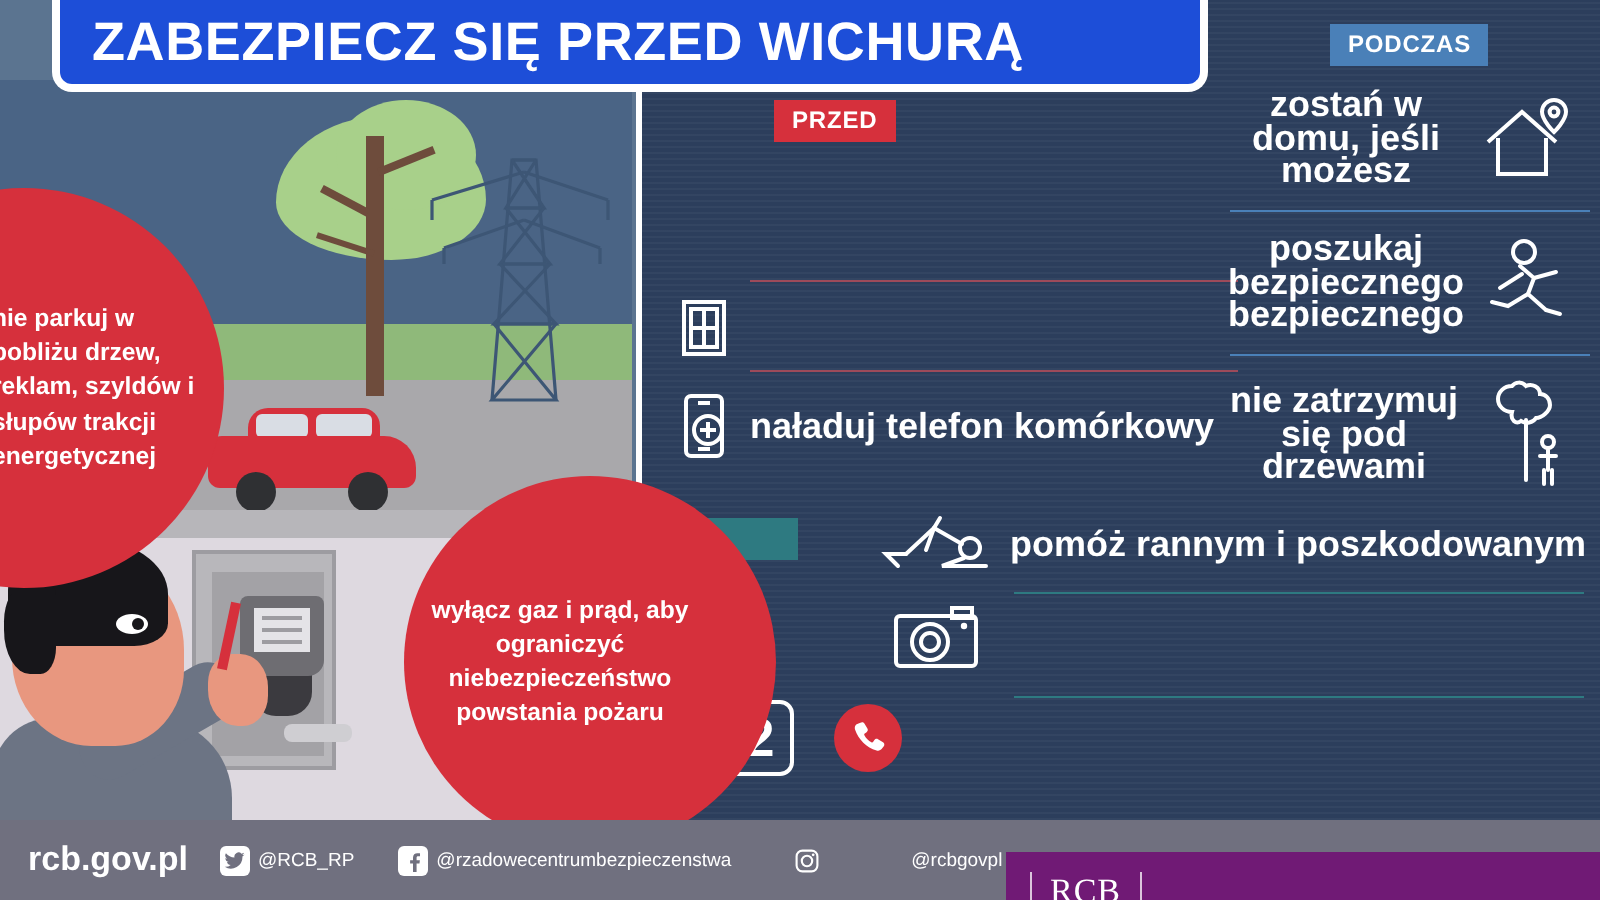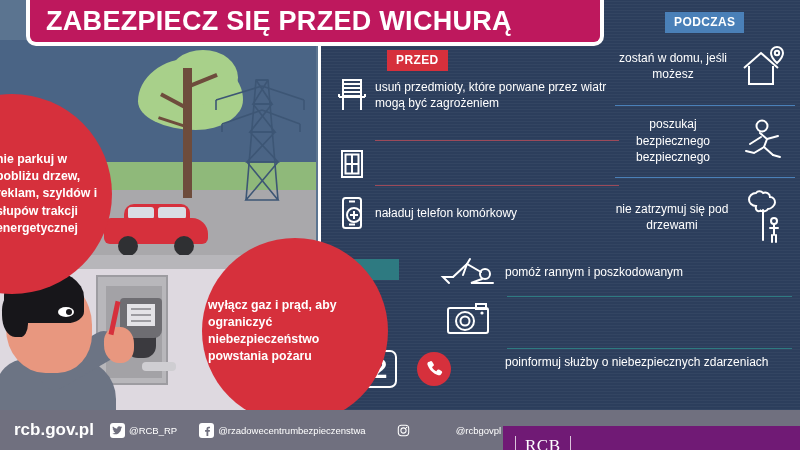--- a/index.html
+++ b/index.html
@@ -13,21 +13,21 @@
     position: relative;
     width: 800px; height: 450px;
     background: #5b7490;
   }
 
   
   .header-bar {
     position: absolute;
     left: 26px; top: 0px;
     width: 578px; height: 46px;
-    background: #be185d;
+    background: #1d4ed8;
     border: 4px solid #ffffff;
     border-top: none;
     border-radius: 0 0 10px 10px;
     display: flex; align-items: center;
     padding-left: 16px;
     z-index: 40;
   }
   .header-title {
     color: #ffffff;
     font-size: 27px;
@@ -204,21 +204,21 @@
     left: -88px; top: 94px;
     width: 200px; height: 200px;
     padding-left: 84px; padding-right: 6px;
   }
   .bubble-a .btxt { font-size: 12.3px; line-height: 17.2px; font-weight: bold; text-align: left; }
   .bubble-b {
     left: 202px; top: 238px;
     width: 186px; height: 186px;
     padding-right: 36px; padding-left: 6px;
   }
-  .bubble-b .btxt { font-size: 12.3px; line-height: 17.2px; font-weight: bold; text-align: left; }
+  .bubble-b .btxt { font-size: 12.3px; line-height: 17.2px; font-weight: bold; text-align: center; }
 
   
   .dark-panel {
     position: absolute;
     left: 318px; top: 0px;
     width: 482px; height: 410px;
     background: #2c3e5c;
     background-image: repeating-linear-gradient(
        0deg, rgba(255,255,255,0.035) 0px, rgba(255,255,255,0.035) 1px,
        rgba(0,0,0,0) 1px, rgba(0,0,0,0) 3px);
@@ -247,23 +247,23 @@
     display: flex;
     align-items: center;
   }
   .icon-cell {
     width: 46px; flex: 0 0 46px;
     display: flex; align-items: center; justify-content: center;
     color: #ffffff;
   }
   .row-text {
     color: #ffffff;
-    font-size: 12px;
+    font-size: 18px;
     line-height: 16.5px;
-    font-weight: normal;
+    font-weight: bold;
   }
   .divider {
     position: absolute;
     height: 1px;
   }
   .div-red  { background: #9c4a5a; }
   .div-teal { background: #2e7a81; }
   .div-blue { background: #4a80b8; }
 
   .right-text { text-align: center; }
@@ -406,32 +406,20 @@
     </div>
 
     <div class="badge-przed-wrap">
       <span class="badge badge-przed">PRZED</span>
     </div>
 
     <div class="badge-po-wrap">
       <span class="badge badge-po">PO</span>
     </div>
 
-    <div class="row" style="left:8px; top:78px; width:290px;">
-      <div class="icon-cell">
-        <svg width="30" height="34" viewBox="0 0 30 34" fill="none" stroke="#ffffff" stroke-width="2">
-          <rect x="6" y="2" width="18" height="16"></rect>
-          <path d="M7 6h16M7 10h16M7 14h16"></path>
-          <path d="M2 19h26"></path>
-          <path d="M6 19v13M24 19v13"></path>
-          <path d="M2 19v-3M28 19v-3"></path>
-        </svg>
-      </div>
-      <div class="row-text">usuń przedmioty, które porwane przez wiatr mogą być zagrożeniem</div>
-    </div>
     <div class="divider div-red" style="left:54px; top:140px; width:244px;"></div>
 
     <div class="row" style="left:8px; top:148px; width:290px;">
       <div class="icon-cell">
         <svg width="26" height="32" viewBox="0 0 26 32" fill="none" stroke="#ffffff" stroke-width="2">
           <rect x="3" y="3" width="20" height="26"></rect>
           <rect x="6.5" y="6.5" width="13" height="19"></rect>
           <path d="M13 6.5v19M6.5 16h13"></path>
         </svg>
       </div>
@@ -511,23 +499,20 @@
           <rect x="2" y="6" width="40" height="25" rx="2"></rect>
           <circle cx="19" cy="19" r="9"></circle>
           <circle cx="19" cy="19" r="4.5"></circle>
           <rect x="30" y="2" width="10" height="5"></rect>
           <circle cx="36" cy="11" r="1.6" fill="#ffffff" stroke="none"></circle>
         </svg>
       </div>
     </div>
     <div class="divider div-teal" style="left:186px; top:348px; width:285px;"></div>
 
-    <div class="row" style="left:184px; top:354px; width:296px;">
-      <div class="row-text">poinformuj służby o niebezpiecznych zdarzeniach</div>
-    </div>
 
     <div class="num112">
       <span>112</span>
     </div>
 
     <div class="phone-circle">
       <svg width="20" height="20" viewBox="0 0 20 20" fill="#ffffff">
         <path d="M6.2 2.4c.7-.5 1.6-.3 2 .4l1.5 2.5c.4.6.2 1.4-.4 1.8l-.9.6c-.3.2-.4.6-.2.9.8 1.5 2 2.7 3.5 3.5.3.2.7.1.9-.2l.6-.9c.4-.6 1.2-.8 1.8-.4l2.5 1.5c.7.4.9 1.3.4 2l-1 1.3c-.6.8-1.7 1.1-2.6.8C9.2 14.7 5.3 10.8 3.5 5.7c-.3-.9 0-2 .8-2.6l1.9-.7z"></path>
       </svg>
     </div>

